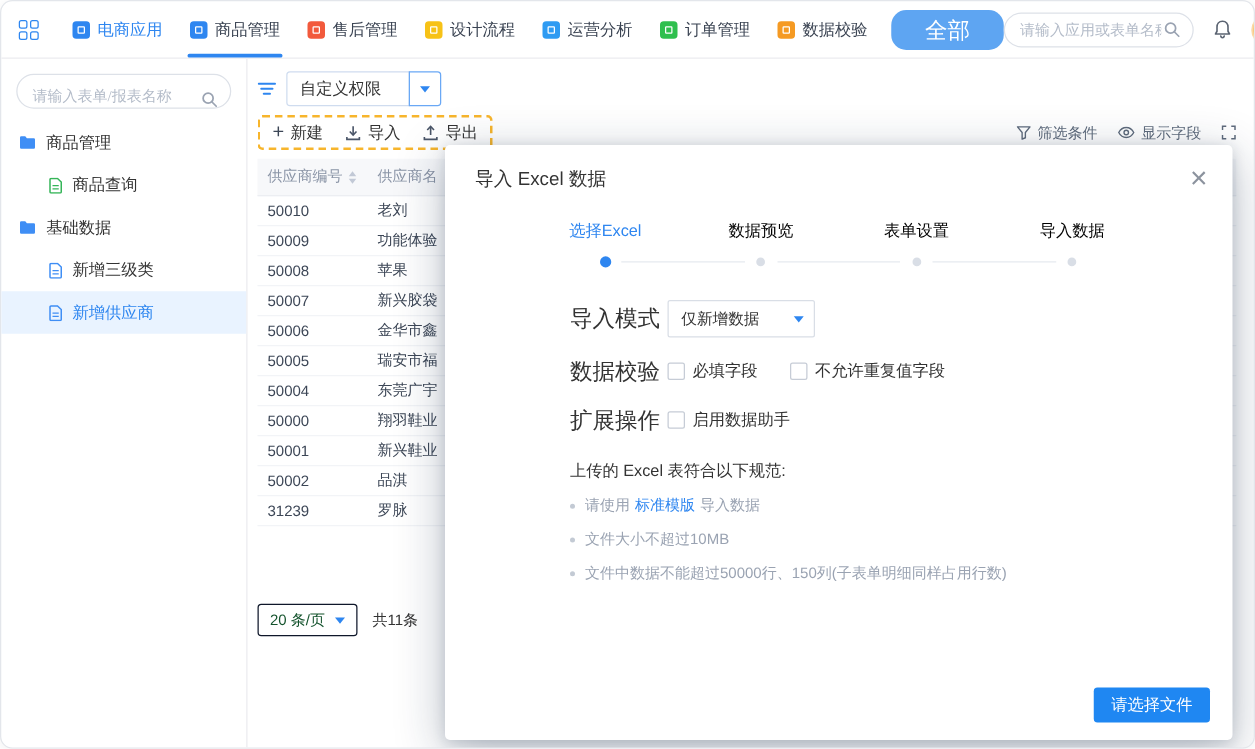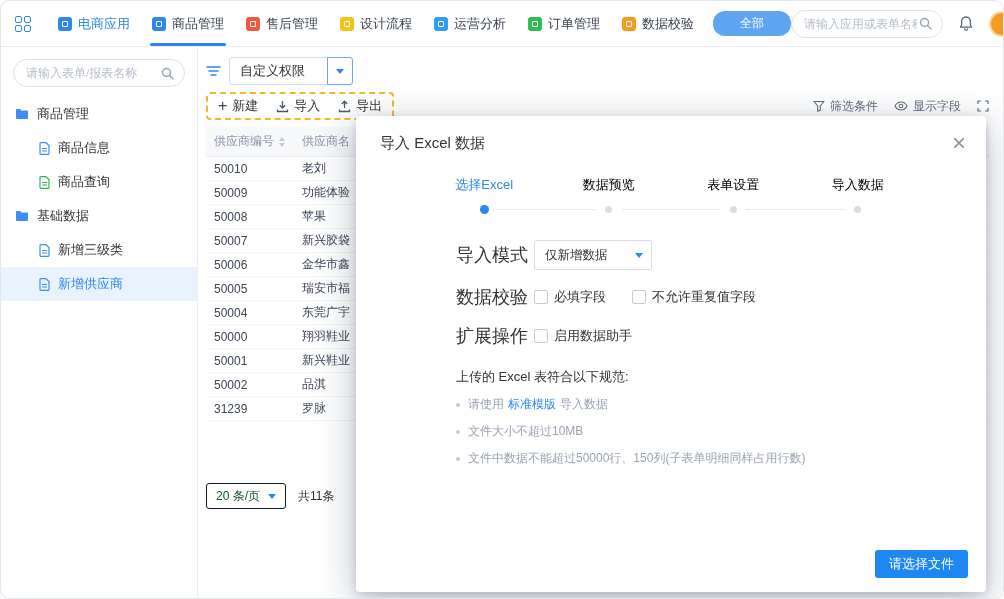--- a/index.html
+++ b/index.html
@@ -10,32 +10,32 @@
   .topbar{height:46px;flex:none;display:flex;align-items:center;padding:0 14px;border-bottom:1px solid #ececf0;}
   .grid-icon{display:grid;grid-template-columns:7px 7px;grid-gap:2px;margin-right:10px;cursor:pointer;}
   .grid-icon i{width:7px;height:7px;border:1.5px solid #2e86f0;border-radius:2px;display:block;}
   .tb-divider{width:1px;height:16px;background:#e2e5ea;margin-right:6px;}
   .nav{display:flex;align-items:center;height:100%;}
   .nav-item{display:flex;align-items:center;gap:6px;padding:0 11px;height:100%;position:relative;cursor:pointer;font-size:13px;color:#3a4352;white-space:nowrap;}
   .nav-item.primary .nav-label{color:#2e86f0;}
   .nav-item.active::after{content:'';position:absolute;left:9px;right:9px;bottom:0;height:3px;background:#2e86f0;border-radius:2px;}
   .nav-ic{width:14px;height:14px;border-radius:3px;position:relative;flex:none;background:#2e86f0;}
   .nav-ic::after{content:'';position:absolute;left:4px;top:4px;right:4px;bottom:4px;border:1.3px solid #fff;border-radius:1px;}
-  .all-pill{margin-left:8px;background:#5ea5f2;color:#fff;font-size:12px;padding:4px 27px;border-radius:12px;cursor:pointer;white-space:nowrap;}
+  .all-pill{margin-left:8px;background:#5ea5f2;color:#fff;font-size:18px;padding:4px 27px;border-radius:12px;cursor:pointer;white-space:nowrap;}
   .top-right{margin-left:auto;display:flex;align-items:center;gap:15px;}
   .search-pill{display:flex;align-items:center;border:1px solid #dde1e8;border-radius:14px;height:28px;padding:0 10px;width:152px;}
   .search-pill input{border:0;outline:0;flex:1;font-size:12px;color:#333;min-width:0;background:transparent;font-family:inherit;}
   .search-pill input::placeholder{color:#b4bcc9;}
   .icon-btn{display:flex;align-items:center;cursor:pointer;background:none;border:0;padding:0;}
   .avatar{width:26px;height:26px;border-radius:50%;background:#f59a23;border:2px solid #fbd9a3;cursor:pointer;flex:none;}
 
   
   .body{flex:1;display:flex;min-height:0;}
   .sidebar{width:197px;flex:none;border-right:1px solid #ececf0;padding-top:12px;}
-  .side-search{margin:0 12px 10px;display:flex;align-items:center;border:1px solid #dde1e8;border-radius:14px;height:28px;padding:0 10px;font-family:Liberation Serif, serif;}
+  .side-search{margin:0 12px 10px;display:flex;align-items:flex-end;border:1px solid #dde1e8;border-radius:14px;height:28px;padding:0 10px;font-family:Liberation Serif, serif;}
   .side-search input{border:0;outline:0;flex:1;font-size:12px;color:#333;min-width:0;background:transparent;font-family:inherit;}
   .side-search input::placeholder{color:#b4bcc9;}
   .tree-row{display:flex;align-items:center;gap:8px;height:34px;font-size:13px;color:#333;cursor:pointer;}
   .tree-row.group{padding-left:14px;}
   .tree-row.child{padding-left:38px;}
   .tree-row.selected{background:#e9f3ff;color:#2e86f0;}
   .tree-ic{display:flex;align-items:center;flex:none;}
   .folder-ic{color:#3f8ef5;}
 
   
@@ -172,30 +172,20 @@
       <div class="tree">
         <div class="tree-row group">
           <span class="tree-ic folder-ic">
             <svg width="14" height="12" viewBox="0 0 14 12">
                 <path d="M1 2 a1 1 0 0 1 1 -1 h3.2 l1.3 1.6 H12 a1 1 0 0 1 1 1 V10 a1 1 0 0 1 -1 1 H2 a1 1 0 0 1 -1 -1 Z" fill="currentColor"></path>
               </svg>
           </span>
           <span>商品管理</span>
         </div>
         <div class="tree-row child">
-          <span class="tree-ic" style="color: rgb(63, 142, 245);">
-            <svg width="11" height="13" viewBox="0 0 11 13">
-                <path d="M1 1.5 a0.8 0.8 0 0 1 0.8 -0.8 H7 L10 3.6 V11.5 a0.8 0.8 0 0 1 -0.8 0.8 H1.8 a0.8 0.8 0 0 1 -0.8 -0.8 Z" fill="none" stroke="currentColor" stroke-width="1.2"></path>
-                <line x1="3" y1="6.5" x2="8" y2="6.5" stroke="currentColor" stroke-width="1"></line>
-                <line x1="3" y1="9" x2="8" y2="9" stroke="currentColor" stroke-width="1"></line>
-              </svg>
-          </span>
-          <span>商品信息</span>
-        </div>
-        <div class="tree-row child">
           <span class="tree-ic" style="color: rgb(53, 181, 88);">
             <svg width="11" height="13" viewBox="0 0 11 13">
                 <path d="M1 1.5 a0.8 0.8 0 0 1 0.8 -0.8 H7 L10 3.6 V11.5 a0.8 0.8 0 0 1 -0.8 0.8 H1.8 a0.8 0.8 0 0 1 -0.8 -0.8 Z" fill="none" stroke="currentColor" stroke-width="1.2"></path>
                 <line x1="3" y1="6.5" x2="8" y2="6.5" stroke="currentColor" stroke-width="1"></line>
                 <line x1="3" y1="9" x2="8" y2="9" stroke="currentColor" stroke-width="1"></line>
               </svg>
           </span>
           <span>商品查询</span>
         </div>
         <div class="tree-row group">

